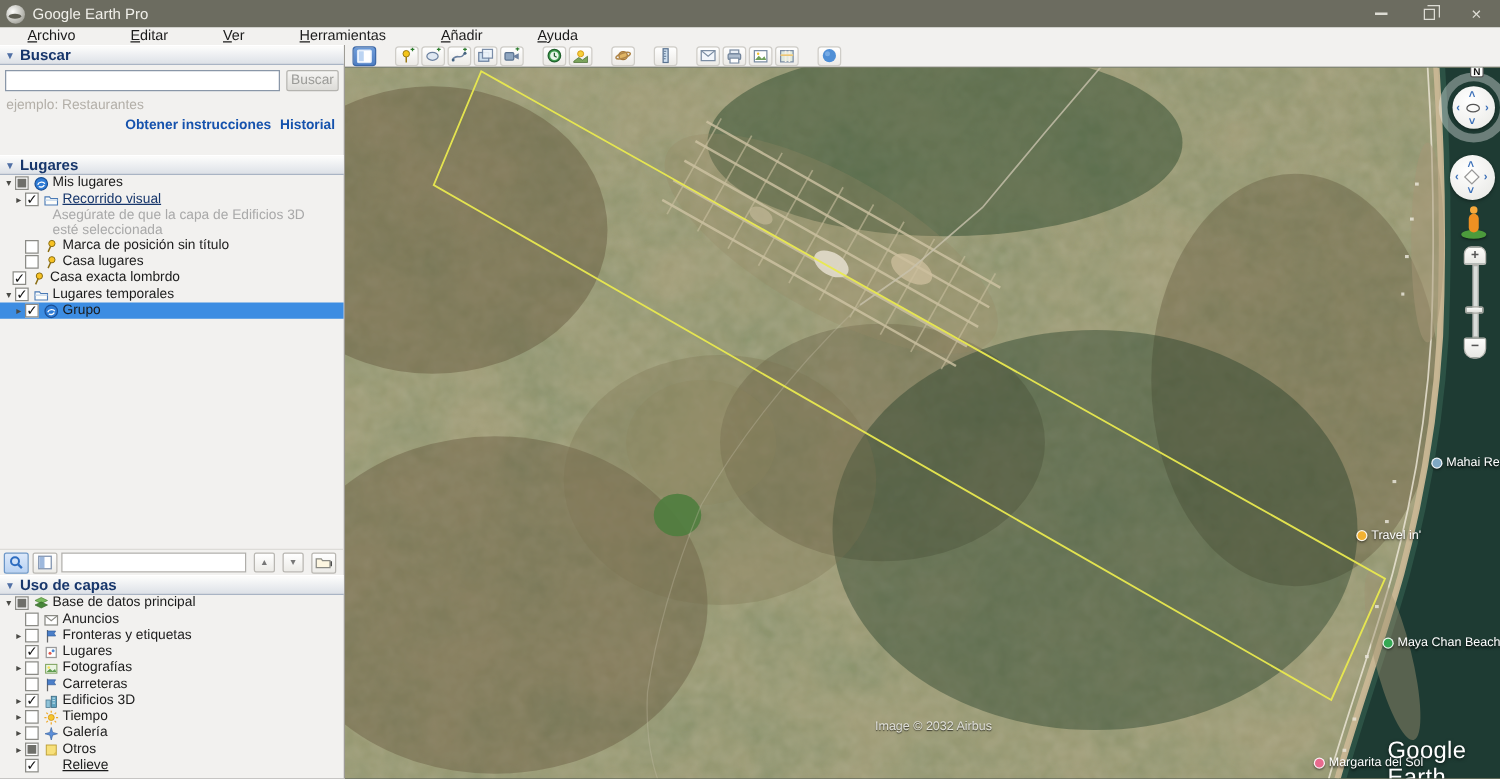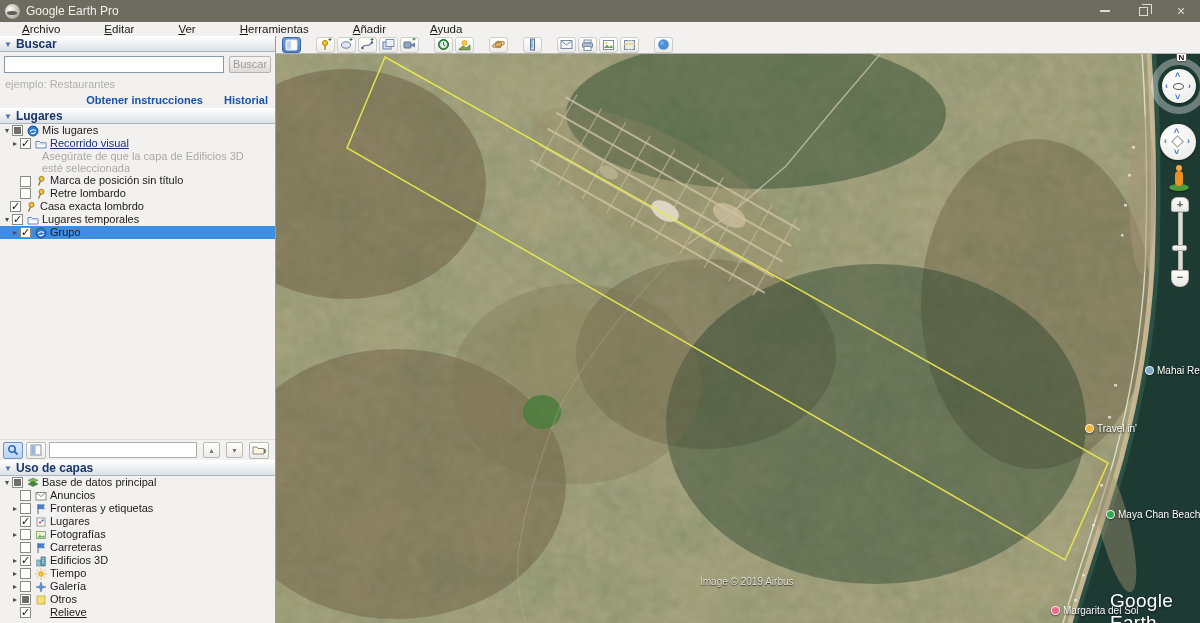--- a/index.html
+++ b/index.html
@@ -45,22 +45,22 @@
          border-top:1px solid #ffffff;border-bottom:1px solid #a9b4c4;
          display:flex;align-items:center;padding-left:4px;font-weight:bold;font-size:12px;color:#17366b;}
   .phead .tri{color:#4f6fa5;font-size:8px;margin-right:4px;}
   .searchbody{padding:4px 4px 2px 4px;flex:0 0 auto;}
   .srow{display:flex;}
   .sinput{flex:1;height:17px;border:1px solid #8a97a8;background:#fff;margin-right:5px;
           font-size:11px;padding:0 3px;}
   .sbtn{width:42px;height:17px;border:1px solid #b4b3af;border-radius:2px;color:#9b9b98;
         background:linear-gradient(#f6f5f3,#dddcd8);font-size:11px;text-align:center;line-height:15px;}
   .hint{color:#b3afa8;margin:5px 0 4px 1px;}
-  .slinks{display:flex;justify-content:flex-end;gap:21px;font-weight:bold;color:#1552ad;
-          margin:2px 3px 0 0;}
+  .slinks{display:flex;justify-content:flex-end;gap:7px;font-weight:bold;color:#1552ad;
+          margin:2px 3px 16px 0;}
   .tree{overflow:hidden;}
   .tree.places{flex:1 1 auto;}
   .tree.layers{flex:0 0 auto;padding-bottom:4px;}
   .trow{height:13px;display:flex;align-items:center;white-space:nowrap;}
   .trow.sel{background:#3d8de2;}
   .arr{width:10px;flex:0 0 10px;font-size:8px;color:#4a4a46;text-align:center;line-height:13px;}
   .cbx{width:11px;height:11px;flex:0 0 11px;border:1px solid #8b8b86;background:#fff;
        margin-right:3px;position:relative;}
   .cbx.on:before{content:"✓";position:absolute;left:0px;top:-2px;font-size:11px;color:#111;}
   .cbx.partial:before{content:"";position:absolute;left:1px;top:1px;right:1px;bottom:1px;background:#6f6f6a;}
@@ -318,21 +318,21 @@
         </div>
         <div class="trow" style="padding-left: 10px;">
           <span class="arr"></span>
           <span class="cbx off"></span>
           <span class="ticon">
             <svg width="12" height="12">
               <circle cx="6.5" cy="3.8" r="2.5" fill="#f7c223" stroke="#8a6d12" stroke-width=".8"></circle>
               <line x1="5.5" y1="6" x2="3.5" y2="10.5" stroke="#8a6d12" stroke-width="1.2"></line>
             </svg>
           </span>
-          <span class="tlabel">Retre lombardo</span>
+          <span class="tlabel">Casa lugares</span>
         </div>
         <div class="trow" style="">
           <span class="arr"></span>
           <span class="cbx on"></span>
           <span class="ticon">
             <svg width="12" height="12">
               <circle cx="6.5" cy="3.8" r="2.5" fill="#f7c223" stroke="#8a6d12" stroke-width=".8"></circle>
               <line x1="5.5" y1="6" x2="3.5" y2="10.5" stroke="#8a6d12" stroke-width="1.2"></line>
             </svg>
           </span>
@@ -616,21 +616,21 @@
         <div class="maplabel" style="left: 830px; top: 455px;">
           <span class="poi" style="background: rgb(52, 168, 83);"></span>
           <span>Maya Chan Beach</span>
         </div>
         <div class="maplabel" style="left: 775px; top: 551px;">
           <span class="poi" style="background: rgb(232, 106, 142);"></span>
           <span>Margarita del Sol</span>
         </div>
       </div>
 
-    <div class="attribution" style="left:424px;top:522px;">Image © 2019 Airbus</div>
+    <div class="attribution" style="left:424px;top:522px;">Image © 2032 Airbus</div>
     <div class="gelogo" style="left:834px;top:536px;">Google Earth</div>
 
     <div class="navstack">
       <div class="compass">
         <div class="ring"></div>
         <div class="nlabel">N</div>
         <div class="inner"></div>
         <div class="chev" style="left:26px;top:15px;">˄</div>
         <div class="chev" style="left:26px;top:37px;">˅</div>
         <div class="chev" style="left:16px;top:26px;">‹</div>

